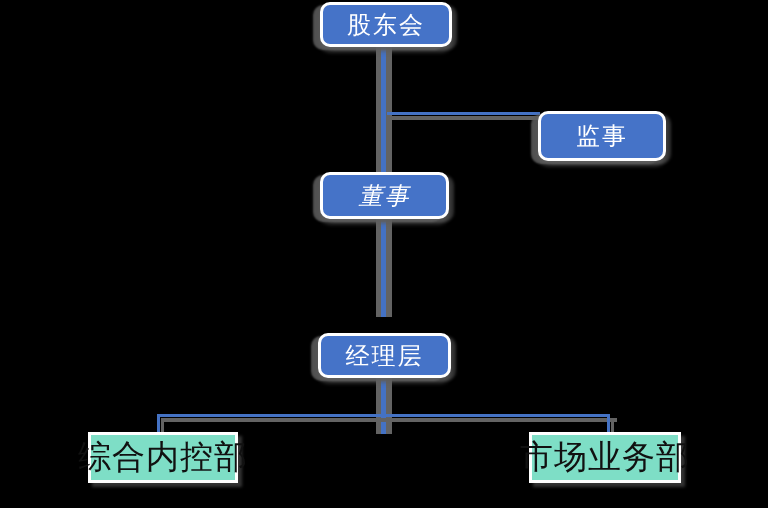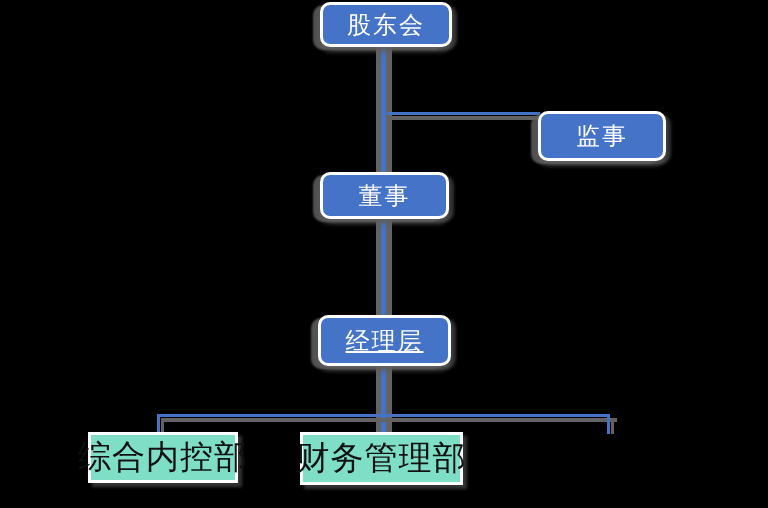--- a/index.html
+++ b/index.html
@@ -48,22 +48,22 @@
     background:var(--node-teal);
     color:var(--text-dark);
     border-radius:0;
     font-size:33px;
     letter-spacing:1px;
     box-shadow:4px 4px 3px rgba(95,95,95,0.55);
   }
   
   #node-shareholders{left:320px;top:2px;width:132px;height:45px;}
   #node-supervisor  {left:538px;top:88px;width:128px;height:50px;margin-top:23px;}
-  #node-director    {left:320px;top:172px;width:129px;height:47px;}
-  #node-management  {left:318px;top:315px;width:133px;height:51px;text-decoration:underline;}
+  #node-director    {left:320px;top:172px;width:129px;height:47px;font-style:italic;}
+  #node-management  {left:318px;top:333px;width:133px;height:45px;}
   #node-dept-internal-control{left:88px; top:432px;width:150px;height:51px;}
   #node-dept-finance         {left:300px;top:432px;width:163px;height:53px;}
   #node-dept-market          {left:529px;top:432px;width:152px;height:51px;}
 
   
   #v1-gray{left:376px;top:44px;width:16px;height:130px;}
   #v1-blue{left:381px;top:44px;width:5px;height:130px;}
   #h1-gray{left:392px;top:116px;width:152px;height:4px;}
   #h1-blue{left:387px;top:112px;width:153px;height:3px;}
   #v2-gray{left:376px;top:216px;width:16px;height:101px;}
@@ -106,16 +106,16 @@
   <div class="node blue" id="node-shareholders">股东会</div>
 
   <div class="node blue" id="node-supervisor">监事</div>
 
   <div class="node blue" id="node-director">董事</div>
 
   <div class="node blue" id="node-management">经理层</div>
 
   <div class="node teal" id="node-dept-internal-control">综合内控部</div>
 
-  <div class="node teal" id="node-dept-finance">财务管理部</div>
 
+  <div class="node teal" id="node-dept-market">市场业务部</div>
 
 </div>
 
 </body></html>

